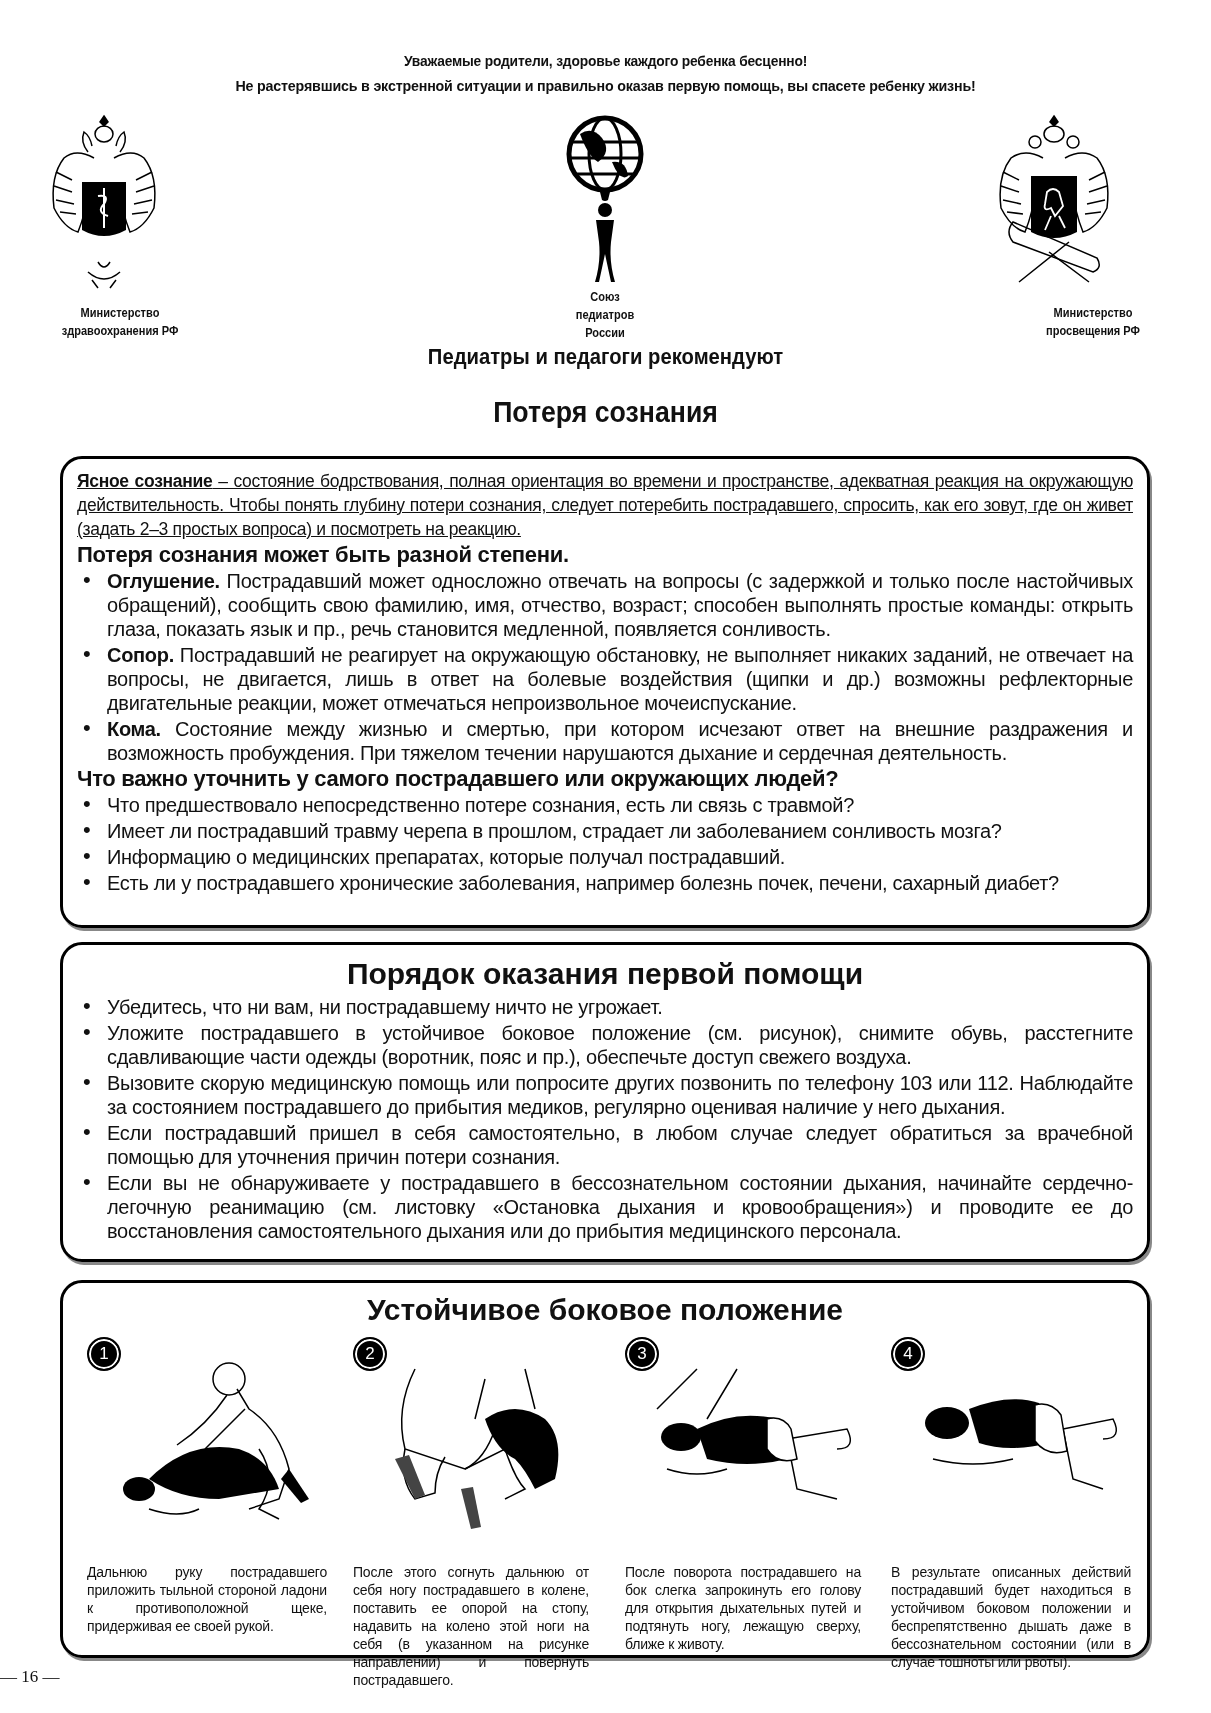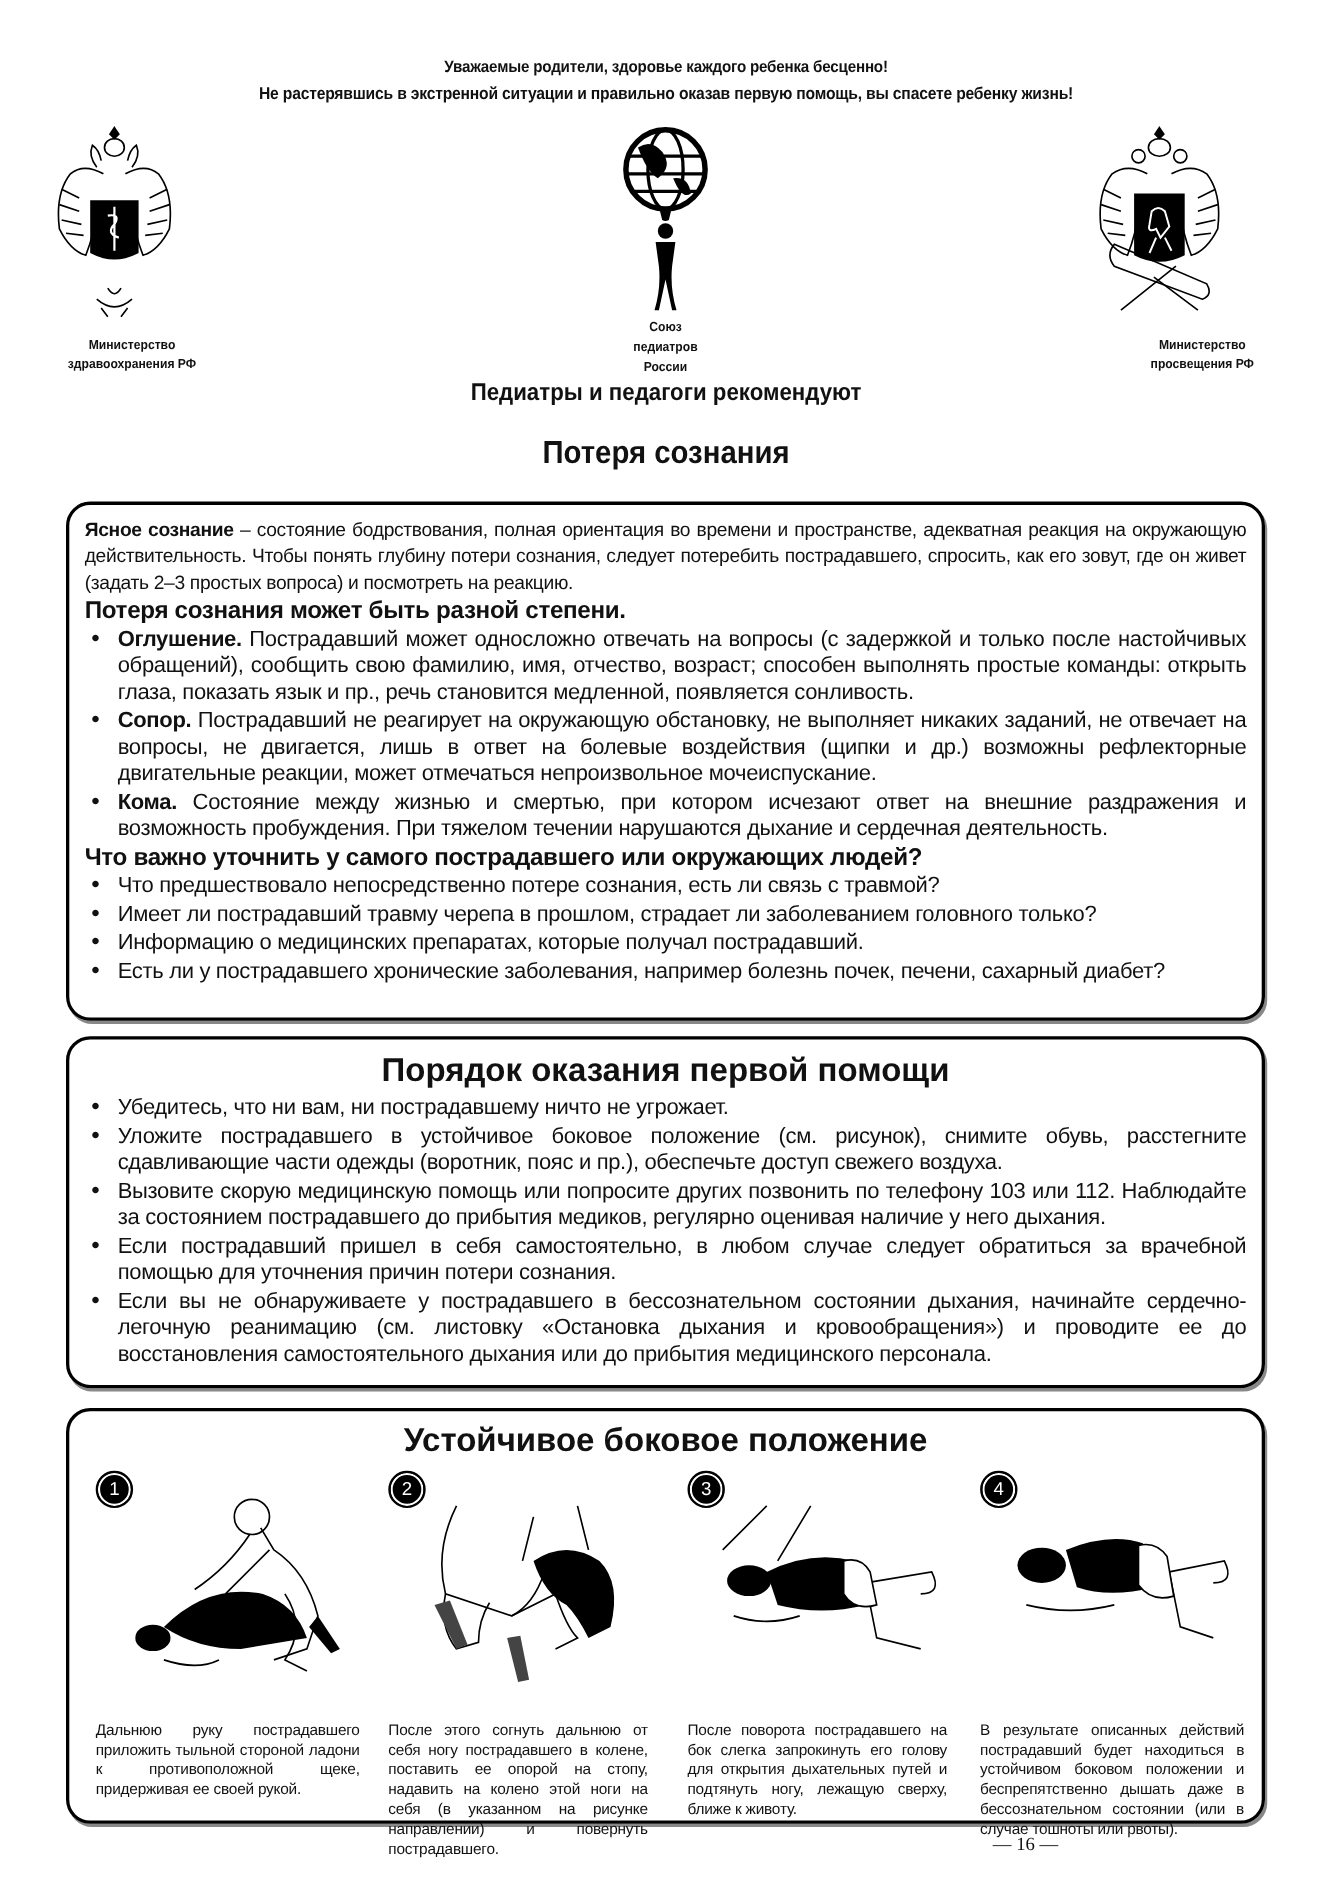--- a/index.html
+++ b/index.html
@@ -22,36 +22,36 @@
   .subtitle { position: absolute; top: 344px; left: 0; width: 1211px; text-align: center; font-weight: bold; font-size: 22px; transform: scaleX(0.92); }
   .title { position: absolute; top: 396px; left: 0; width: 1211px; text-align: center; font-weight: bold; font-size: 29px; transform: scaleX(0.92); }
 
   .box { position: absolute; left: 60px; width: 1090px; border: 3px solid #000; border-radius: 22px; box-sizing: border-box; box-shadow: 2px 3px 0 #888; }
   .box1 { top: 456px; height: 472px; padding: 10px 14px 0 14px; }
   .box2 { top: 942px; height: 320px; padding: 8px 14px 0 14px; }
   .box3 { top: 1280px; height: 378px; padding: 6px 14px 0 14px; }
 
   .txt { font-size: 17.5px; line-height: 24px; text-align: justify; letter-spacing: -0.3px; }
   .txt b { font-weight: bold; }
-  .para { margin: 0; }
+  .para { margin: 0; text-decoration: underline; }
   .hd { font-weight: bold; font-size: 22px; line-height: 24px; margin: 2px 0 2px 0; letter-spacing: -0.3px; }
   ul.bl { list-style: none; margin: 0; padding: 0; }
   ul.bl li { position: relative; padding-left: 30px; margin: 0 0 2px 0; font-size: 20px; line-height: 24px; text-align: justify; letter-spacing: -0.3px; }
   ul.bl li::before { content: "\2022"; position: absolute; left: 6px; top: 0; font-size: 22px; line-height: 22px; }
   .boxtitle { text-align: center; font-weight: bold; font-size: 30px; line-height: 30px; margin: 6px 0 6px 0; }
 
   .steps { position: relative; height: 320px; }
   .step { position: absolute; top: 0; width: 230px; }
   .s1 { left: 2px; } .s2 { left: 268px; } .s3 { left: 540px; } .s4 { left: 806px; }
   .badge { position: absolute; top: 6px; left: 8px; width: 30px; height: 30px; border-radius: 50%; background: #000; border: 2px solid #000; box-shadow: inset 0 0 0 2px #fff; color: #fff; font-size: 17px; text-align: center; line-height: 30px; }
   .pic { position: absolute; top: 18px; left: 30px; width: 220px; height: 190px; }
   .cap { position: absolute; top: 232px; left: 8px; width: 240px; font-size: 14px; line-height: 18px; text-align: justify; letter-spacing: -0.2px; }
   .s2 .cap, .s3 .cap { width: 236px; }
 
-  .pagenum { position: absolute; top: 1667px; left: 0; width: 962px; text-align: right; font-family: "Liberation Serif", serif; font-size: 17px; }
+  .pagenum { position: absolute; top: 1667px; left: 0; width: 962px; text-align: left; font-family: "Liberation Serif", serif; font-size: 17px; }
 </style>
 </head>
 <body>
 
 <div class="topline tl1">Уважаемые родители, здоровье каждого ребенка бесценно!</div>
 <div class="topline tl2">Не растерявшись в экстренной ситуации и правильно оказав первую помощь, вы спасете ребенку жизнь!</div>
 
 <div class="emblem em-left">
   <svg width="112" height="180" viewBox="0 0 112 180">
     <g fill="none" stroke="#000" stroke-width="1.5">
@@ -125,21 +125,21 @@
   <p class="para txt"><b>Ясное сознание</b><span> – состояние бодрствования, полная ориентация во времени и пространстве, адекватная реакция на окружающую действительность. Чтобы понять глубину потери сознания, следует потеребить пострадавшего, спросить, как его зовут, где он живет (задать 2–3 простых вопроса) и посмотреть на реакцию.</span></p>
   <div class="hd">Потеря сознания может быть разной степени.</div>
   <ul class="bl">
     <li><b>Оглушение.</b><span> Пострадавший может односложно отвечать на вопросы (с задержкой и только после настойчивых обращений), сообщить свою фамилию, имя, отчество, возраст; способен выполнять простые команды: открыть глаза, показать язык и пр., речь становится медленной, появляется сонливость.</span></li>
     <li><b>Сопор.</b><span> Пострадавший не реагирует на окружающую обстановку, не выполняет никаких заданий, не отвечает на вопросы, не двигается, лишь в ответ на болевые воздействия (щипки и др.) возможны рефлекторные двигательные реакции, может отмечаться непроизвольное мочеиспускание.</span></li>
     <li><b>Кома.</b><span> Состояние между жизнью и смертью, при котором исчезают ответ на внешние раздражения и возможность пробуждения. При тяжелом течении нарушаются дыхание и сердечная деятельность.</span></li>
   </ul>
   <div class="hd">Что важно уточнить у самого пострадавшего или окружающих людей?</div>
   <ul class="bl">
     <li>Что предшествовало непосредственно потере сознания, есть ли связь с травмой?</li>
-    <li>Имеет ли пострадавший травму черепа в прошлом, страдает ли заболеванием головного только?</li>
+    <li>Имеет ли пострадавший травму черепа в прошлом, страдает ли заболеванием сонливость мозга?</li>
     <li>Информацию о медицинских препаратах, которые получал пострадавший.</li>
     <li>Есть ли у пострадавшего хронические заболевания, например болезнь почек, печени, сахарный диабет?</li>
   </ul>
 </div>
 
 <div class="box box2">
   <div class="boxtitle">Порядок оказания первой помощи</div>
   <ul class="bl">
     <li>Убедитесь, что ни вам, ни пострадавшему ничто не угрожает.</li>
     <li>Уложите пострадавшего в устойчивое боковое положение (см. рисунок), снимите обувь, расстегните сдавливающие части одежды (воротник, пояс и пр.), обеспечьте доступ свежего воздуха.</li>

